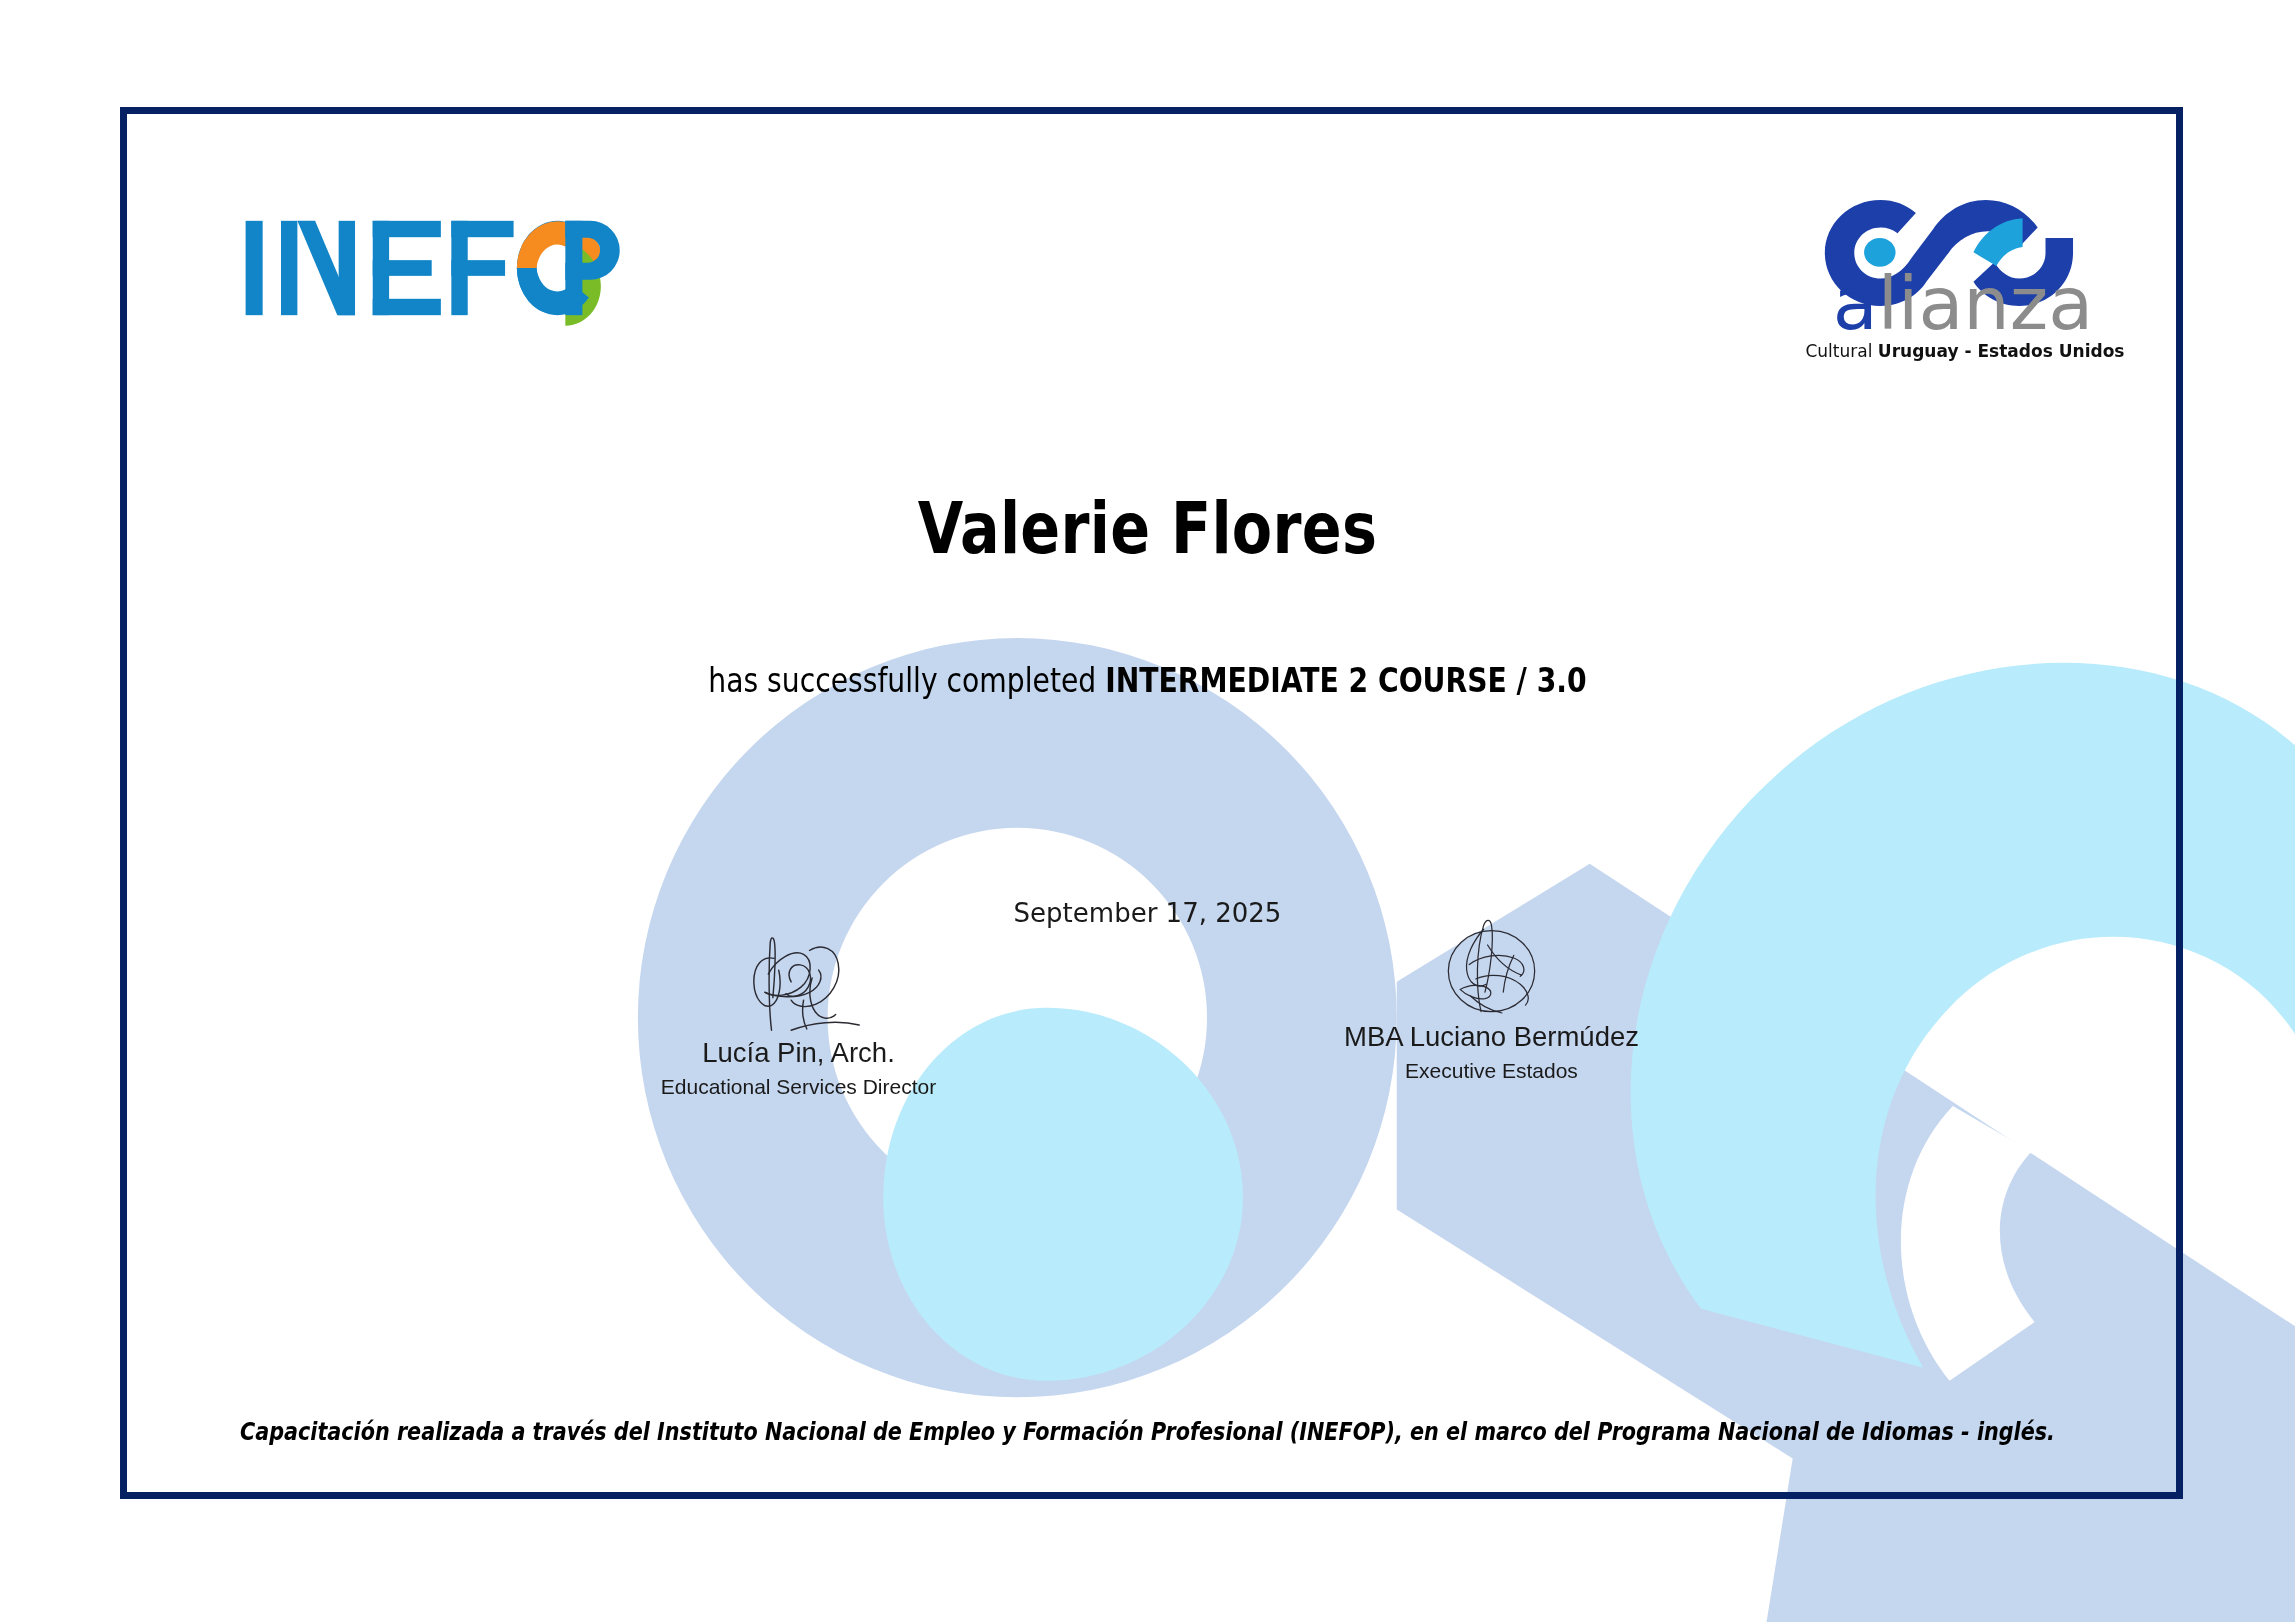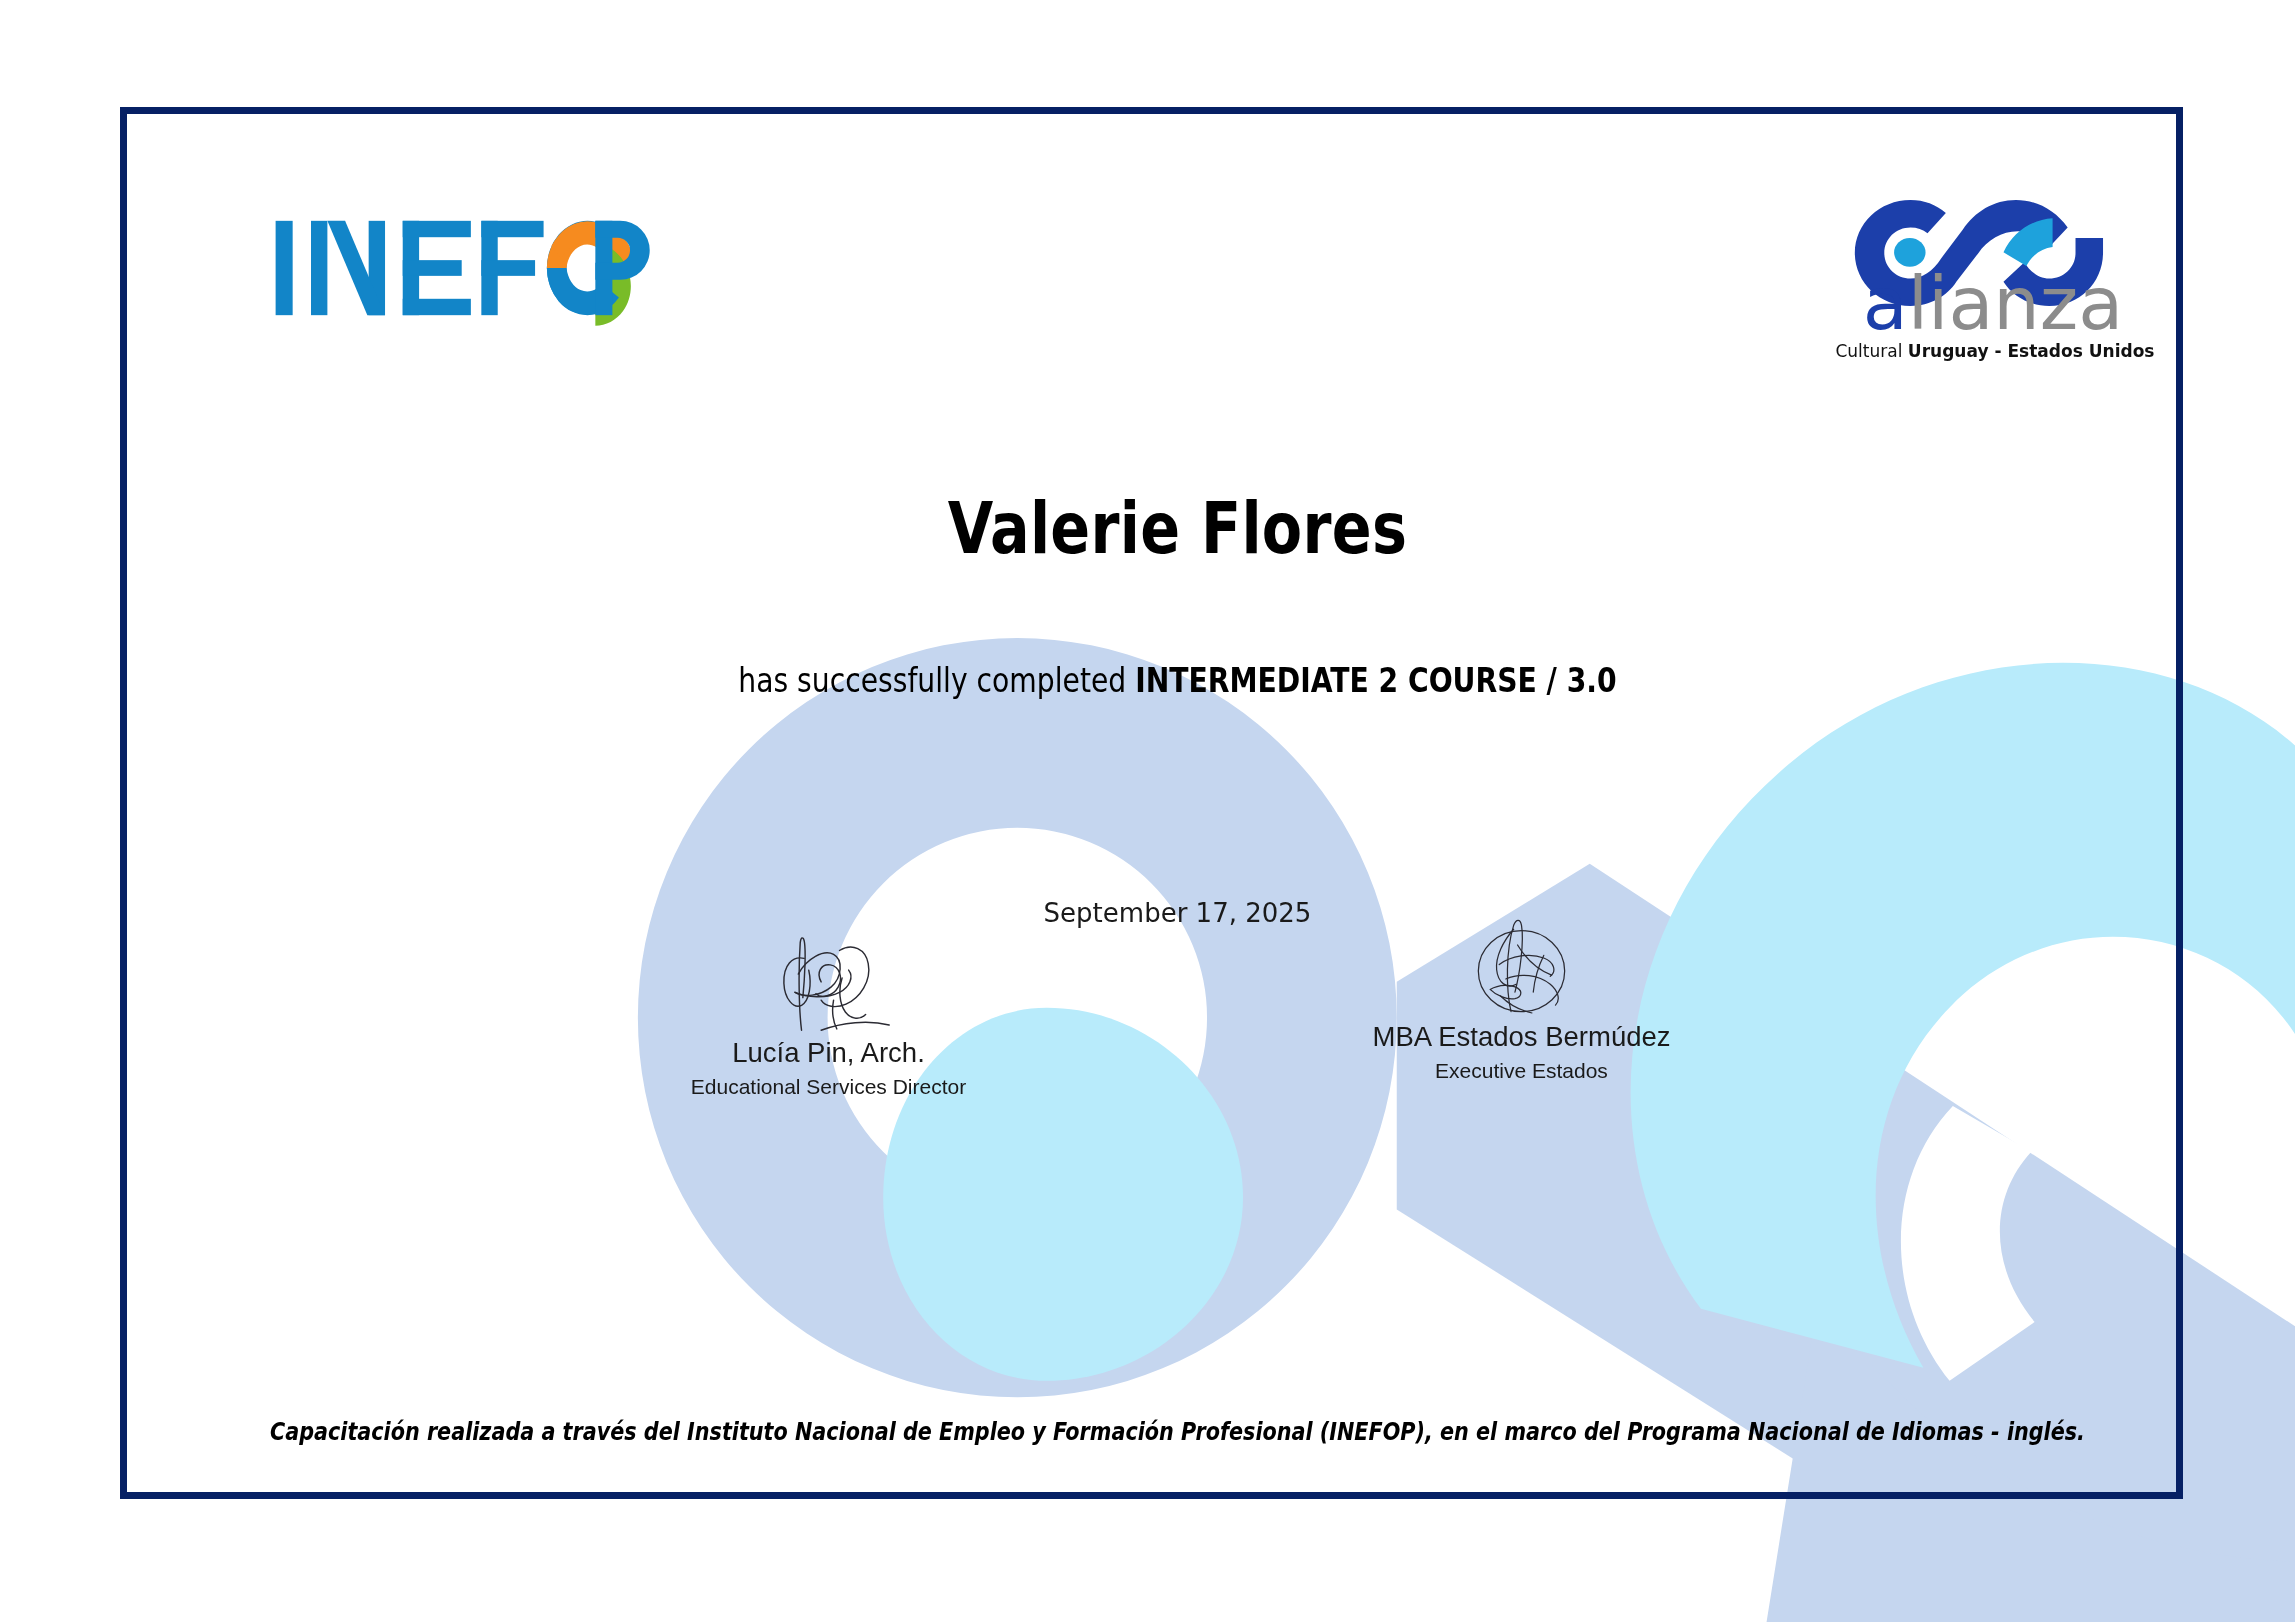--- a/index.html
+++ b/index.html
@@ -48,21 +48,20 @@
     pointer-events: none;
   }
 
   
   #content {
     position: absolute;
     left: 0; top: 0;
     width: 1960px;
     height: 1623px;
     z-index: 4;
-    margin-left: 30px;
   }
 
   
   #inefop-logo {
     position: absolute;
     left: 243px;
     top: 209px;
     width: 380px;
     height: 118px;
   }
@@ -346,21 +345,21 @@
           <path d="M104,146 C96,112 96,52 108,14 C112,4 118,4 120,14 C124,38 118,86 110,116"></path>
           <path d="M108,20 C92,38 80,62 82,82 C84,102 98,112 112,104"></path>
           <path d="M86,74 C104,60 134,56 154,64 C170,70 174,84 164,92"></path>
           <path d="M96,96 C118,86 146,90 164,104 C176,114 180,128 172,136"></path>
           <path d="M114,44 C126,64 144,82 166,90"></path>
           <path d="M72,112 C86,104 104,104 114,110 C122,115 120,124 110,126 C98,128 82,122 72,112 Z"></path>
           <path d="M88,122 C100,134 118,144 136,148"></path>
           <path d="M154,60 C146,76 140,96 138,116"></path>
         </g>
       </svg>
-      <div class="signatory-name">MBA Estados Bermúdez</div>
+      <div class="signatory-name">MBA Luciano Bermúdez</div>
       <div class="signatory-title">Executive Estados</div>
     </div>
 
     <div id="footer-note">Capacitación realizada a través del Instituto Nacional de Empleo y Formación Profesional (INEFOP), en el marco del Programa Nacional de Idiomas - inglés.</div>
 
   </div>
 </div>
 
 
 </body></html>

